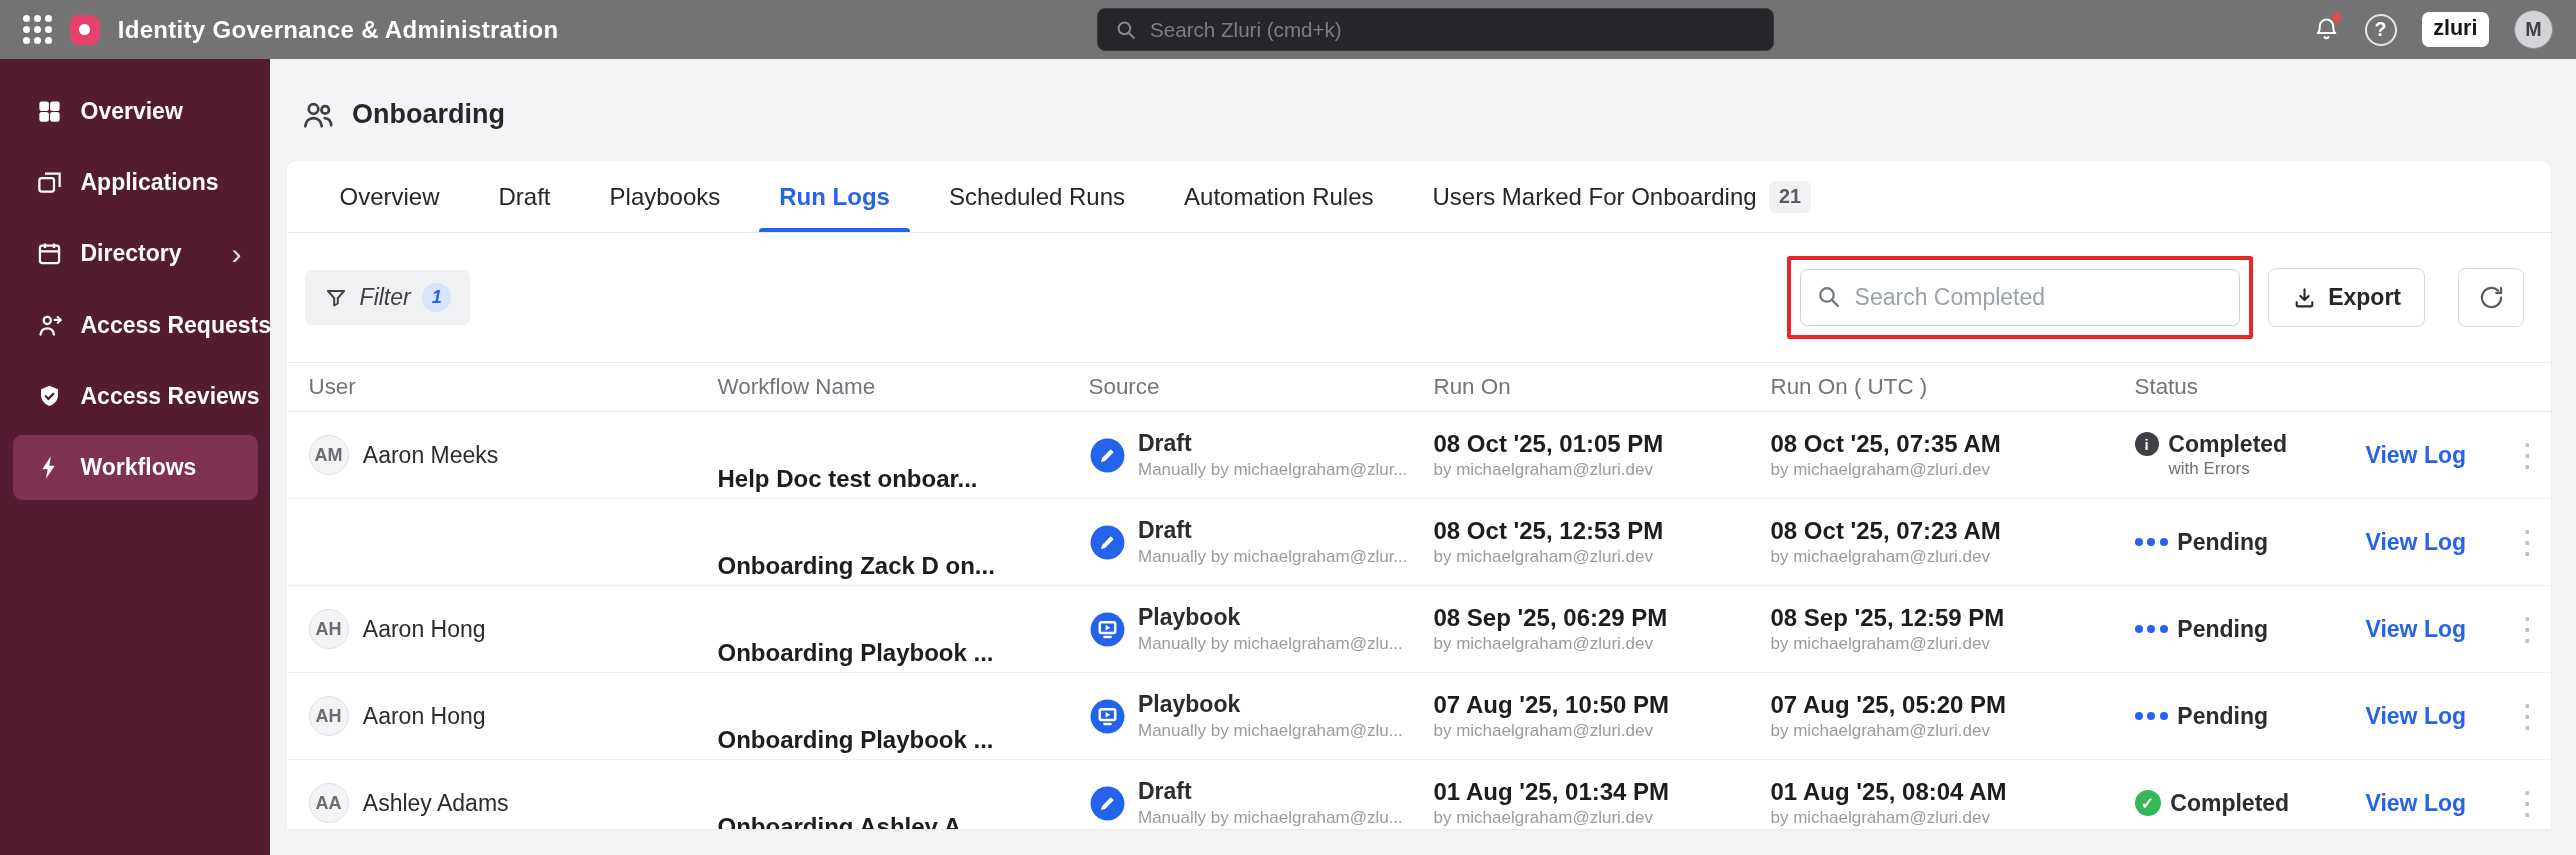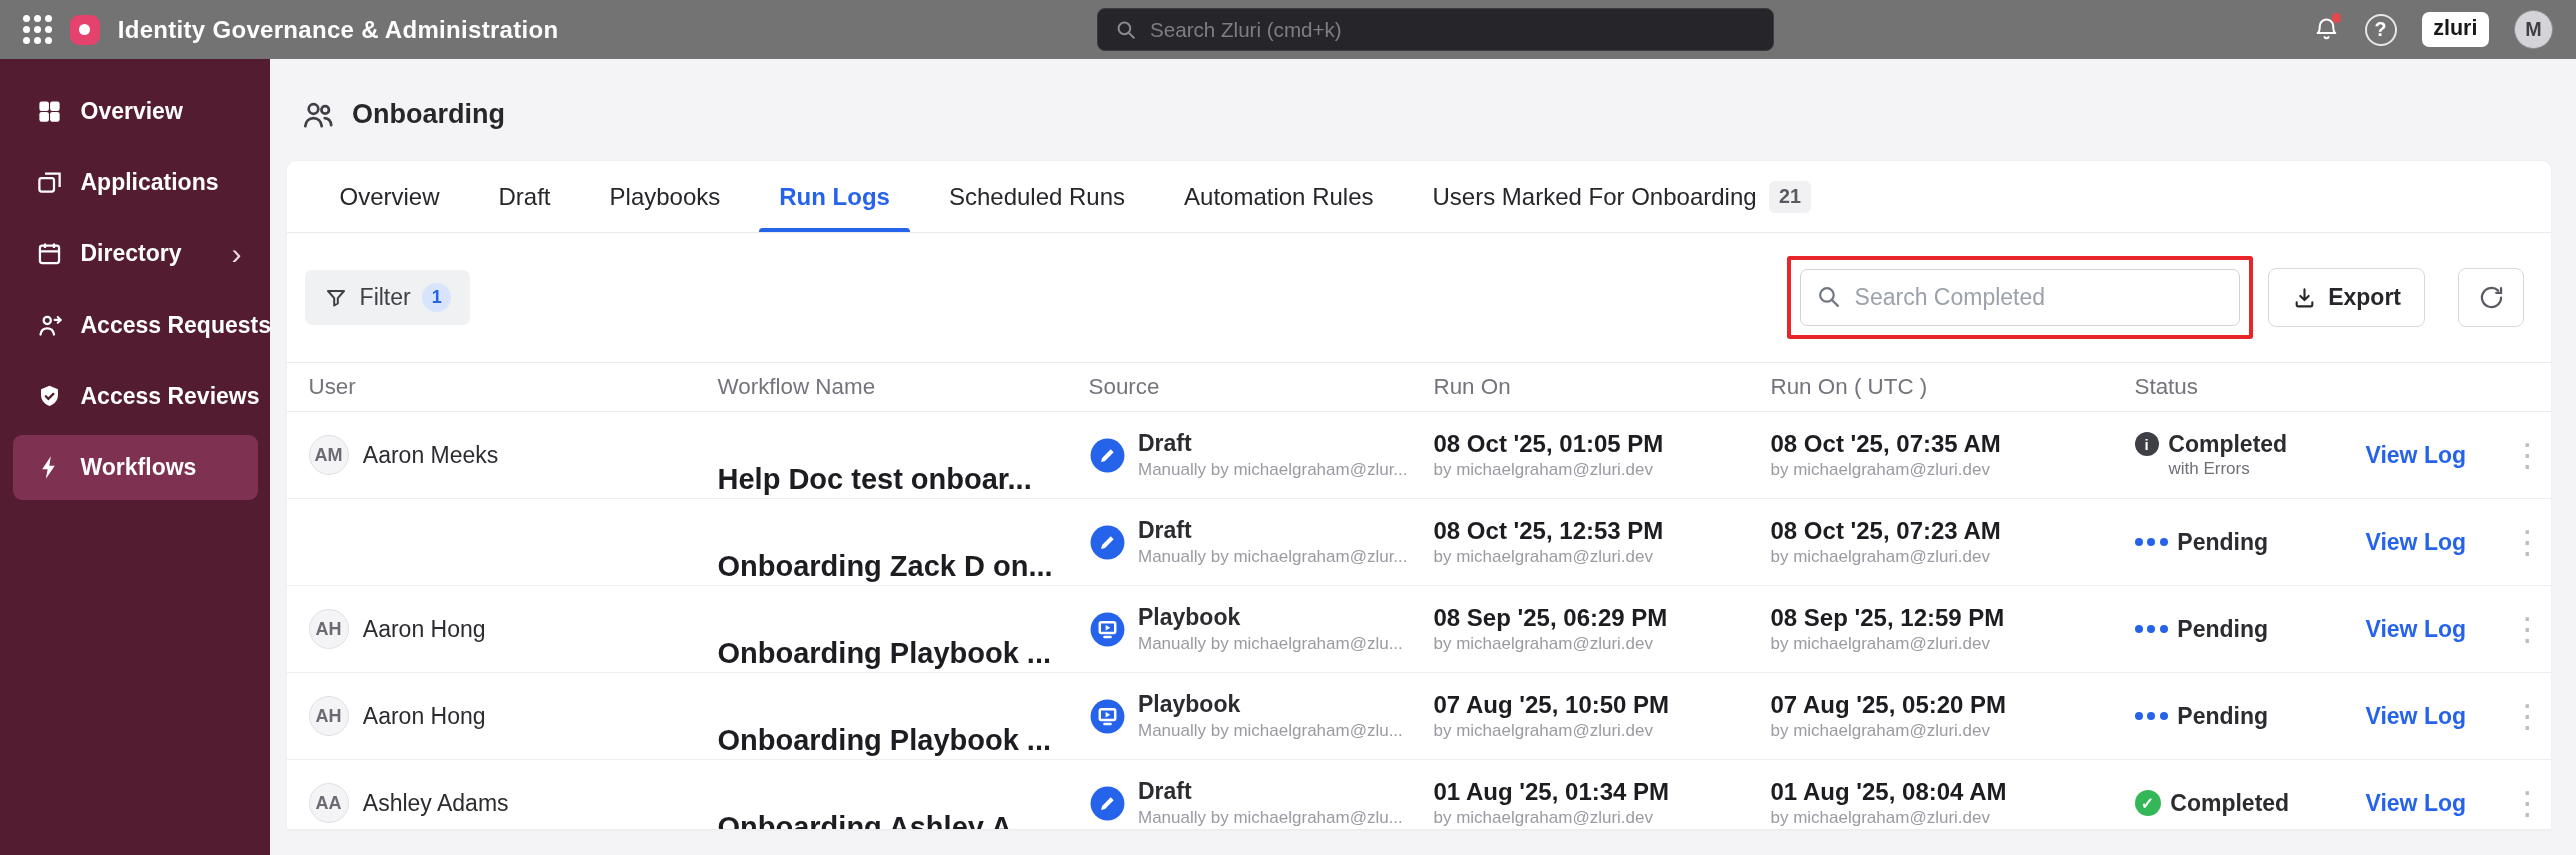--- a/index.html
+++ b/index.html
@@ -84,21 +84,21 @@
   }
   .tab-badge {
     background:#F1F1F3; color:#5A5A63; font-size:19.7px; font-weight:600;
     padding:4.5px 9.8px; border-radius:6.3px;
   }
   
   .toolbar { display:flex; align-items:center; padding:23px 27px 23px 18px; }
   .filter-btn {
     display:flex; align-items:center; gap:11.6px; background:#F0F1F3; border:none;
     border-radius:7.2px; height:55px; padding:0 19px; font-size:23px; font-weight:500;
-    color:#3F3F46; font-family:inherit; cursor:pointer;
+    color:#3F3F46; font-family:inherit; cursor:pointer;font-style:italic;
   }
   .filter-badge {
     width:29px; height:29px; border-radius:50%; background:#D8E4FB; color:#2563EB;
     font-size:18px; font-weight:700; display:flex; align-items:center; justify-content:center;
   }
   .toolbar-right { margin-left:auto; display:flex; align-items:center; gap:15px; }
   .annotation { border:4.5px solid #E8262A; border-radius:2.7px; padding:9px; }
   .search-box { position:relative; width:440px; height:57px; }
   .search-box input {
     width:100%; height:100%; border:1.8px solid #CDD2D9; border-radius:7.2px;
@@ -126,21 +126,21 @@
     height:50px; border-top:0.9px solid #EAEAEC; border-bottom:0.9px solid #EAEAEC;
     color:#74747C; font-size:22.4px; font-weight:500;
   }
   .trow { height:87px; border-bottom:0.9px solid #EEEEF0; background:#FFFFFF; }
   .user-cell { display:flex; align-items:center; gap:14.3px; font-size:23px; color:#2B2B30; }
   .avatar-sm {
     width:40px; height:40px; border-radius:50%; background:#F4F4F6;
     border:0.9px solid #E0E0E4; color:#6B6B74; font-size:18px; font-weight:600;
     display:flex; align-items:center; justify-content:center; flex:none;
   }
-  .wf-name { font-size:29px; font-weight:700; color:#1C1C21; padding-right:18px; white-space:nowrap; overflow:hidden;margin-top:48px; }
+  .wf-name { font-size:24px; font-weight:700; color:#1C1C21; padding-right:18px; white-space:nowrap; overflow:hidden;margin-top:48px; }
   .source-cell { display:flex; align-items:center; gap:12.5px; }
   .source-icon { width:37px; height:37px; flex:none; }
   .source-type { font-size:23px; font-weight:700; color:#2B2B30; }
   .sub-text { font-size:17px; color:#9A9AA2; margin-top:2.7px; white-space:nowrap; }
   .date-main { font-size:24px; font-weight:700; color:#1C1C21; white-space:nowrap; }
   .status-line { display:flex; align-items:center; gap:9.8px; font-size:23px; font-weight:700; color:#2B2B30; }
   .status-sub { font-size:17px; color:#6F6F77; margin:1.8px 0 0 34px; }
   .info-ic {
     width:24px; height:24px; border-radius:50%; background:#3F3F46; color:#FFFFFF;
     font-size:15px; font-weight:700; font-style:normal;

